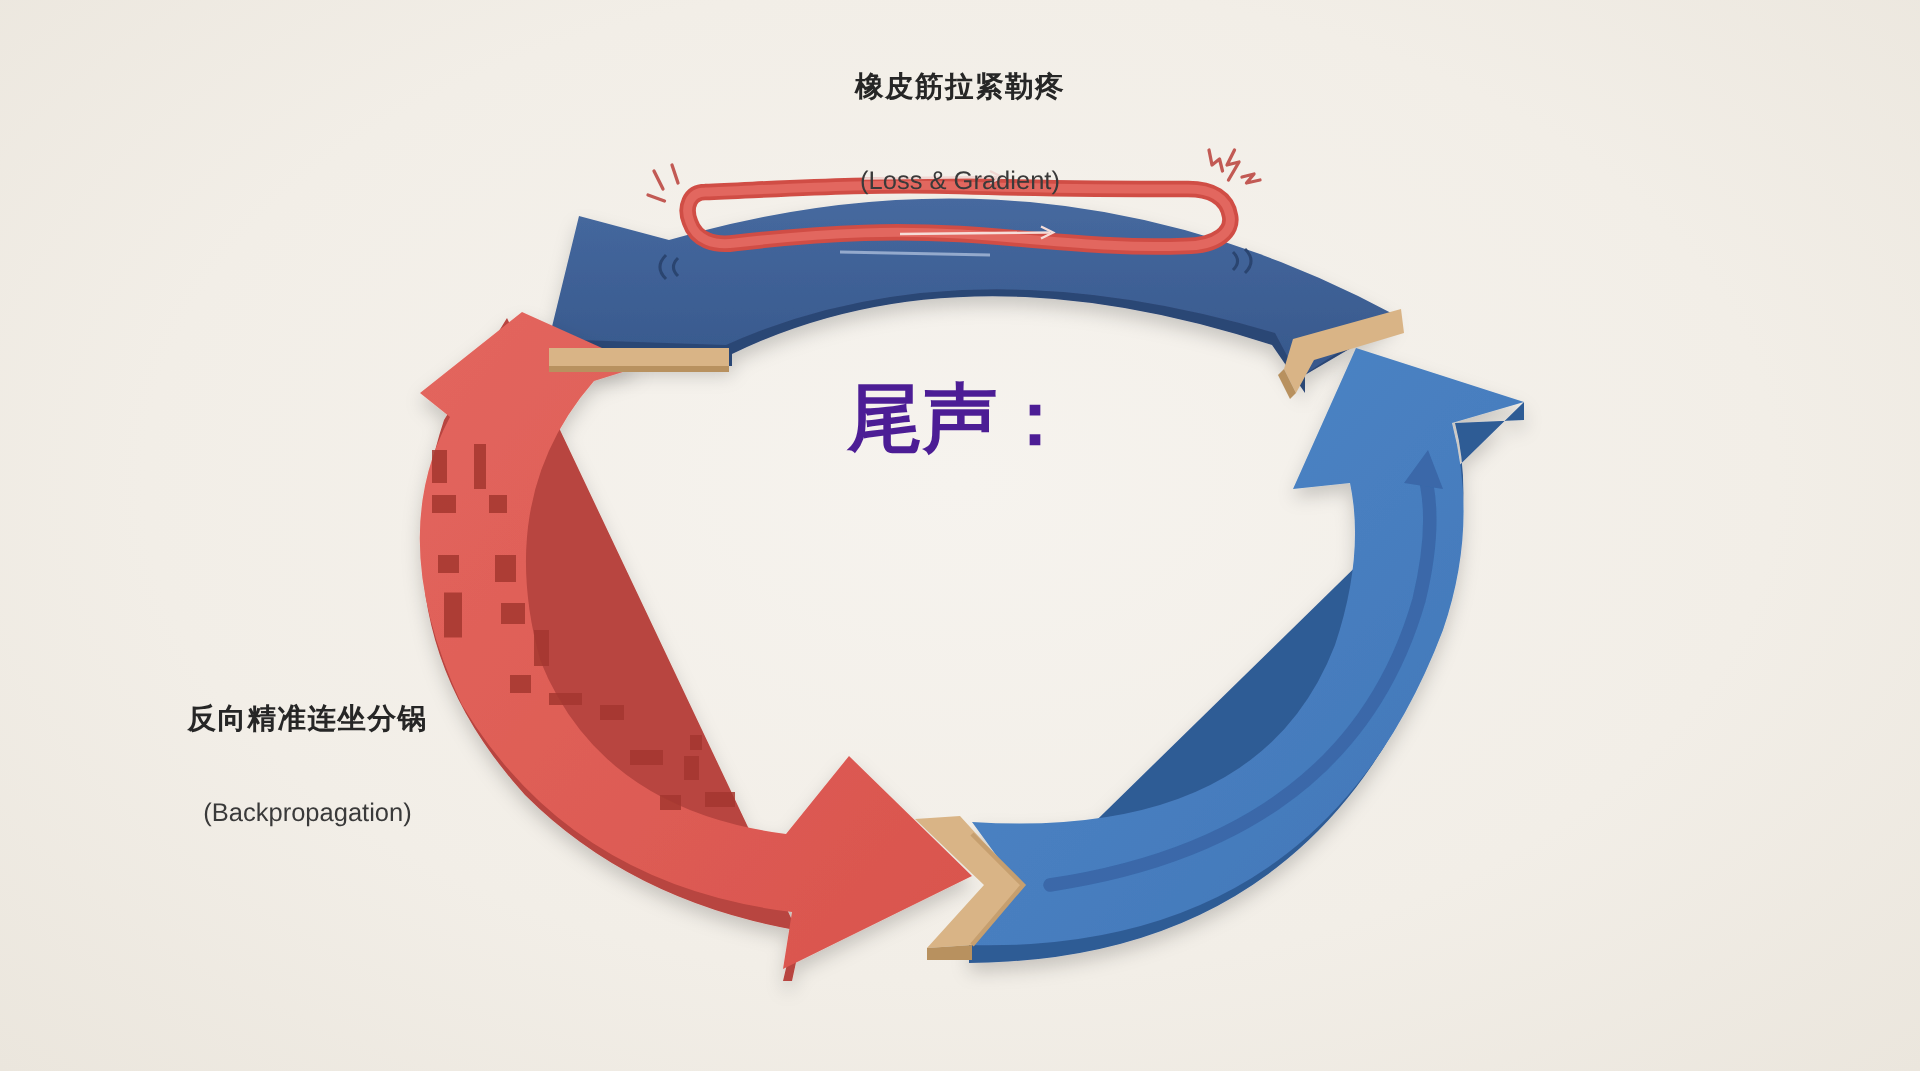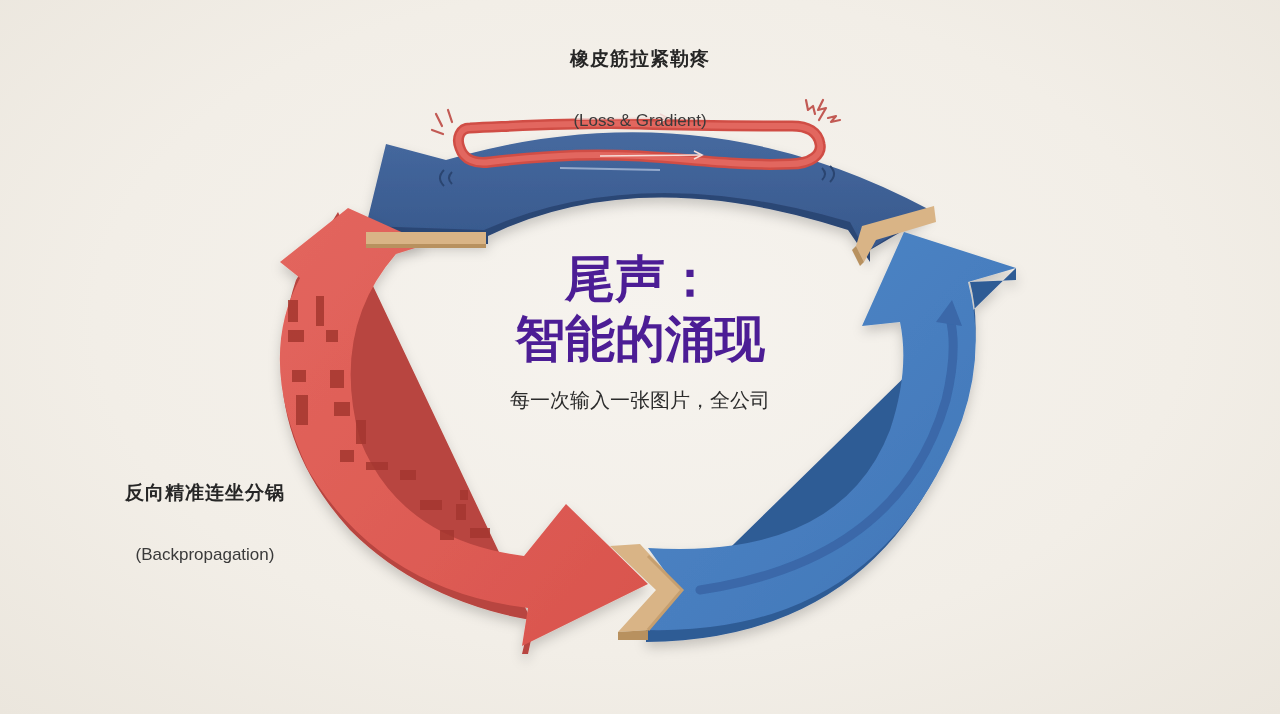--- a/index.html
+++ b/index.html
@@ -40,21 +40,21 @@
     }
     .label .en {
       font-family: "Liberation Sans", sans-serif;
       font-size: 17px;
       line-height: 22px;
       color: #3a3a3a;
       display: block;
       margin-top: 40px;
     }
     .label-top { left: 510px; top: 46px; width: 260px; }
-    .label-left { left: 70px; top: 480px; width: 270px; }
+    .label-left { left: 70px; top: 467px; width: 270px; }
     .label-right { left: 960px; top: 495px; width: 220px; }
 
     .center-title {
       position: absolute;
       left: 440px;
       top: 250px;
       width: 400px;
       text-align: center;
       color: #4c1d95;
       font-family: "DejaVu Serif", "Liberation Serif", serif;
@@ -241,19 +241,17 @@
   <div class="label label-left">
     <span class="zh">反向精准连坐分锅</span>
     <span class="en">(Backpropagation)</span>
   </div>
 
   <div class="label label-right">
   </div>
 
   <div class="center-title">
     <span class="line1">尾声：</span>
-    <span class="line2">智能的涌现</span>
   </div>
 
   <div class="center-sub">
-    <span>每一次输入一张图片，全公司</span>
   </div>
 </div>
 
 </body></html>

